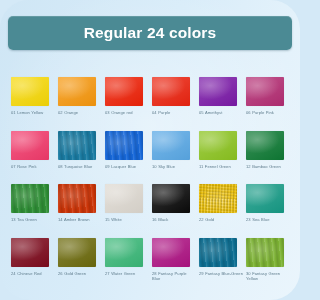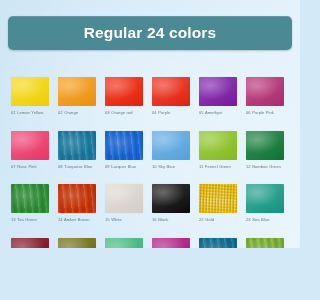--- a/index.html
+++ b/index.html
@@ -10,26 +10,27 @@
   body {
     width: 300px;
     height: 300px;
     overflow: hidden;
     font-family: "Liberation Sans", sans-serif;
     background: #d4e9f7;
   }
   #page {
     position: relative;
     width: 300px;
-    height: 248px;
+    height: 300px;
     box-sizing: border-box;
     background:
       radial-gradient(ellipse 220px 200px at 50% 42%, rgba(255,255,255,0.38) 0%, rgba(255,255,255,0.0) 72%),
       linear-gradient(110deg, #cfe6f5 0%, #d8ecf9 45%, #e4f2fb 75%, #eaf5fc 100%);
     overflow: hidden;
+    border-radius: 29px;
   }
   
   .banner {
     position: absolute;
     left: 8px;
     top: 16px;
     width: 284px;
     height: 34px;
     border-radius: 5px;
     background: linear-gradient(180deg, #53929c 0%, #4b8a94 48%, #457f89 100%);

